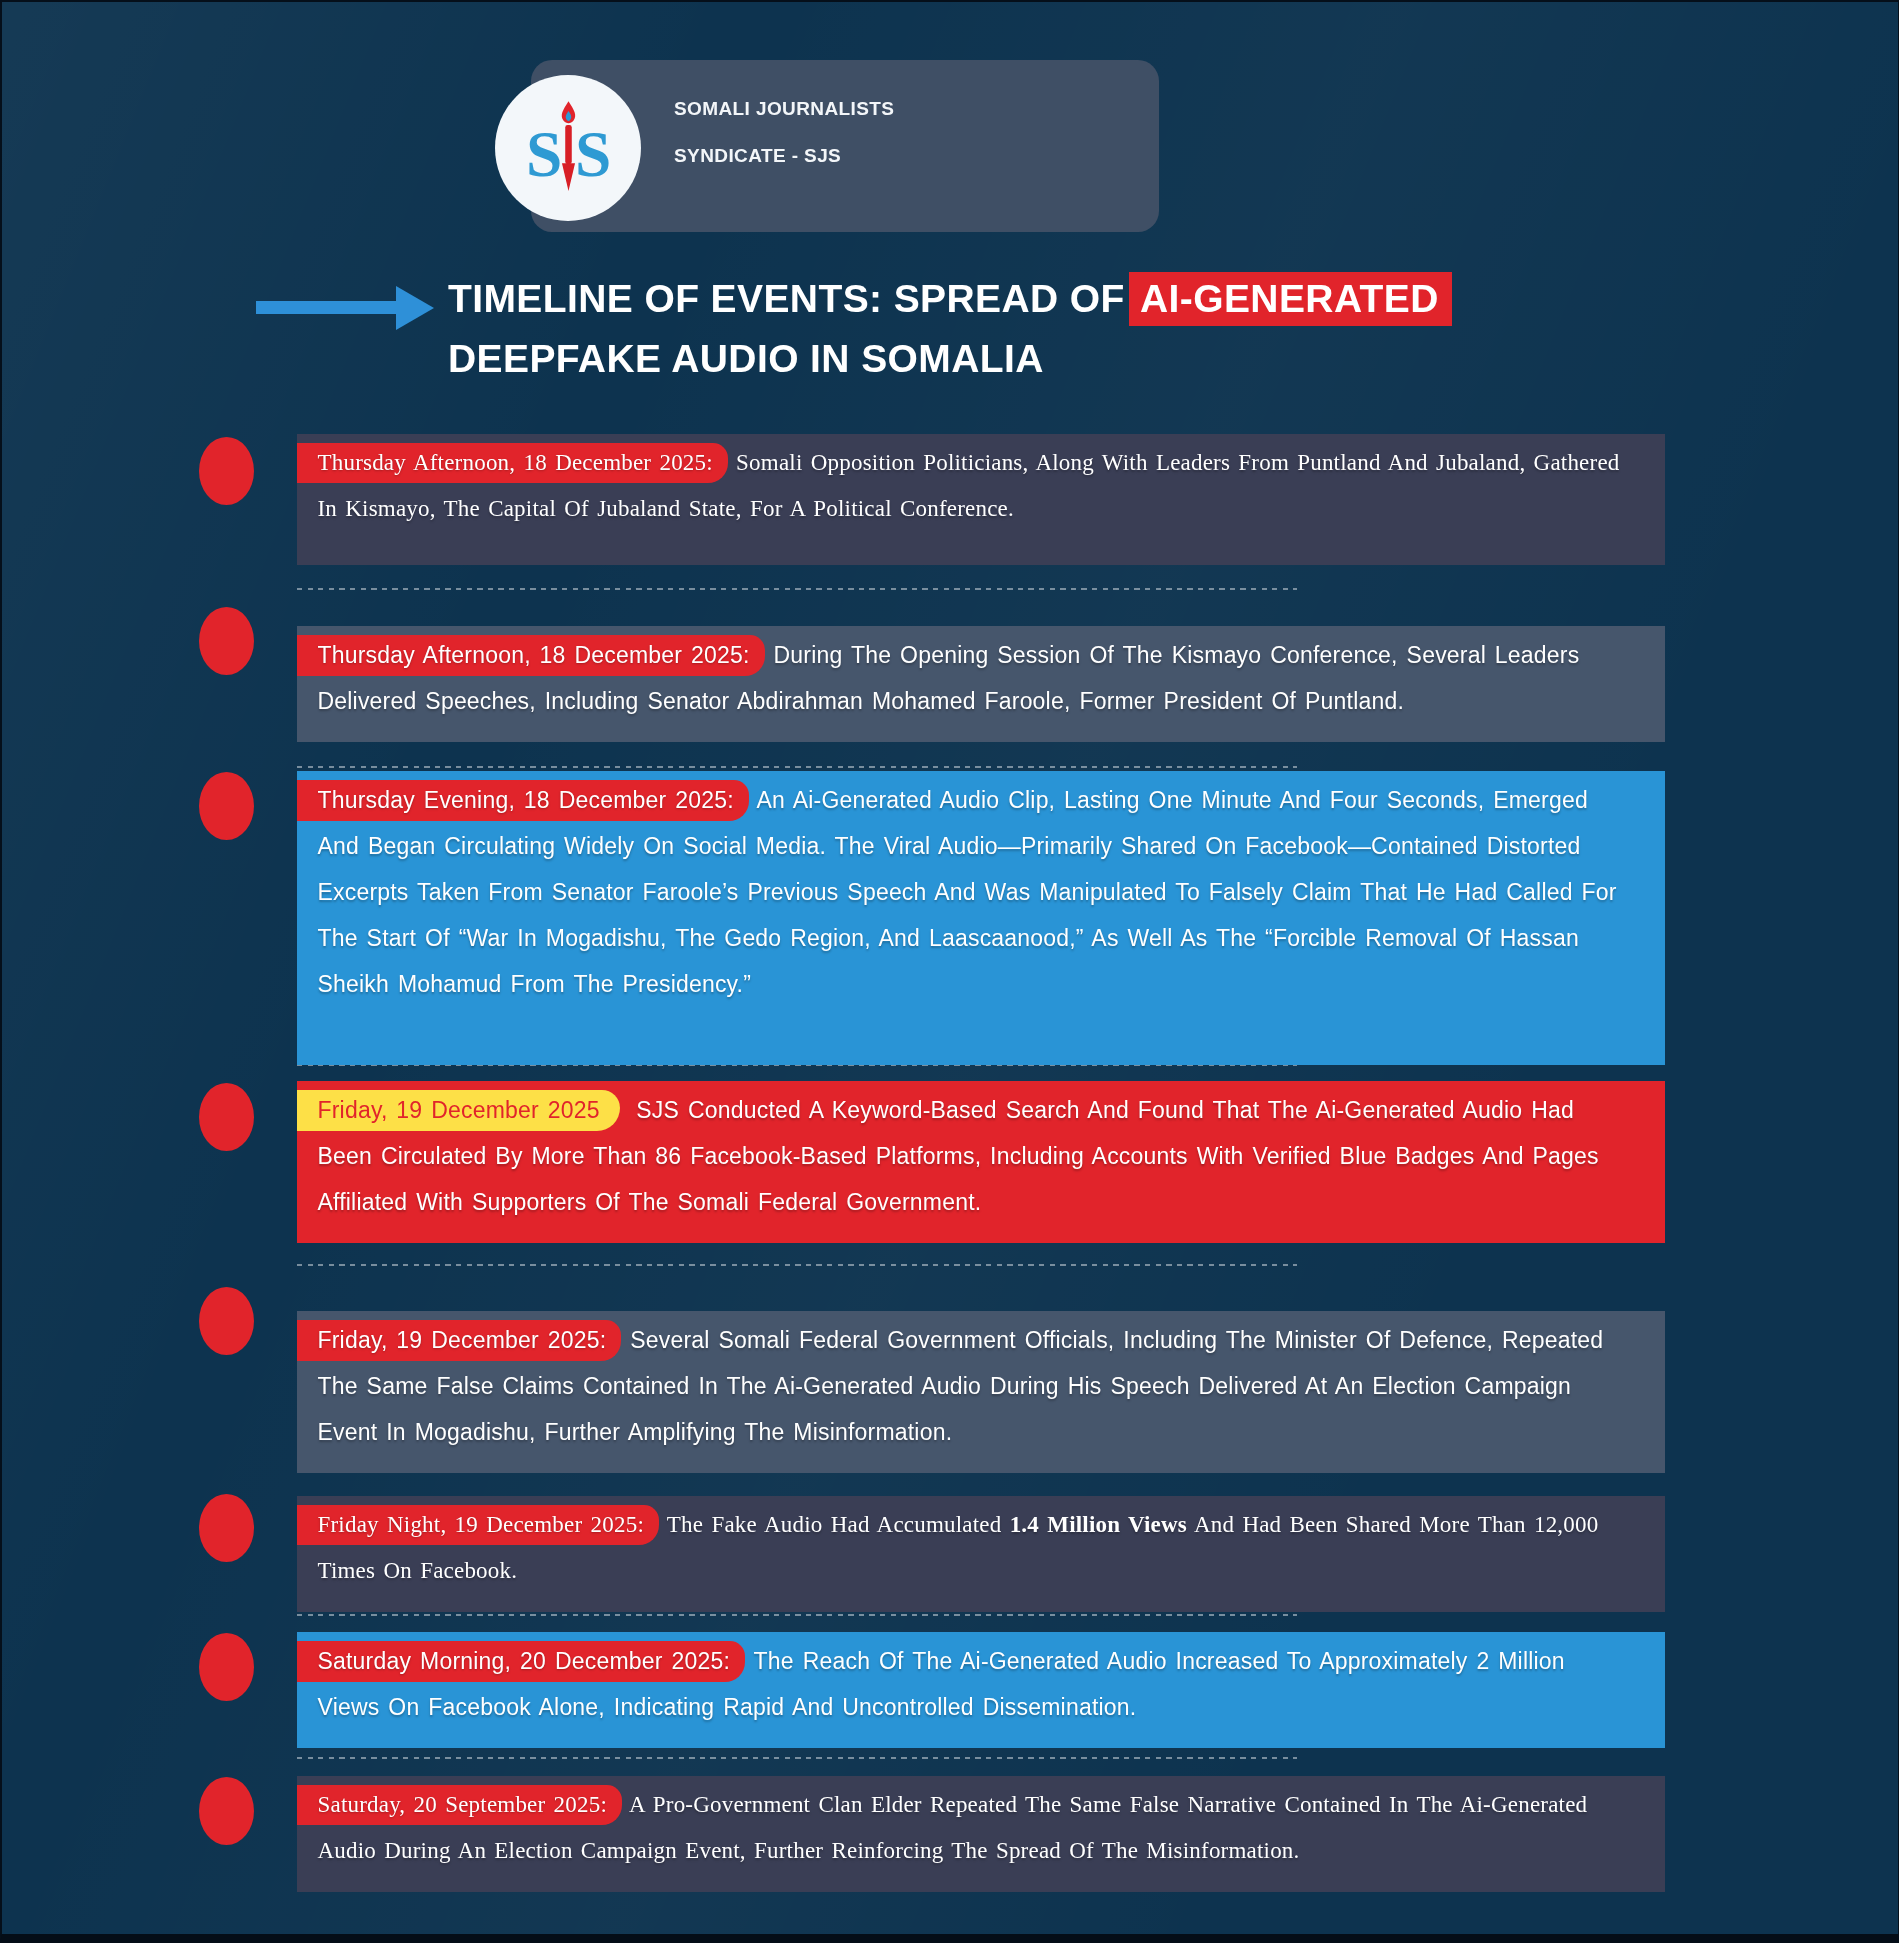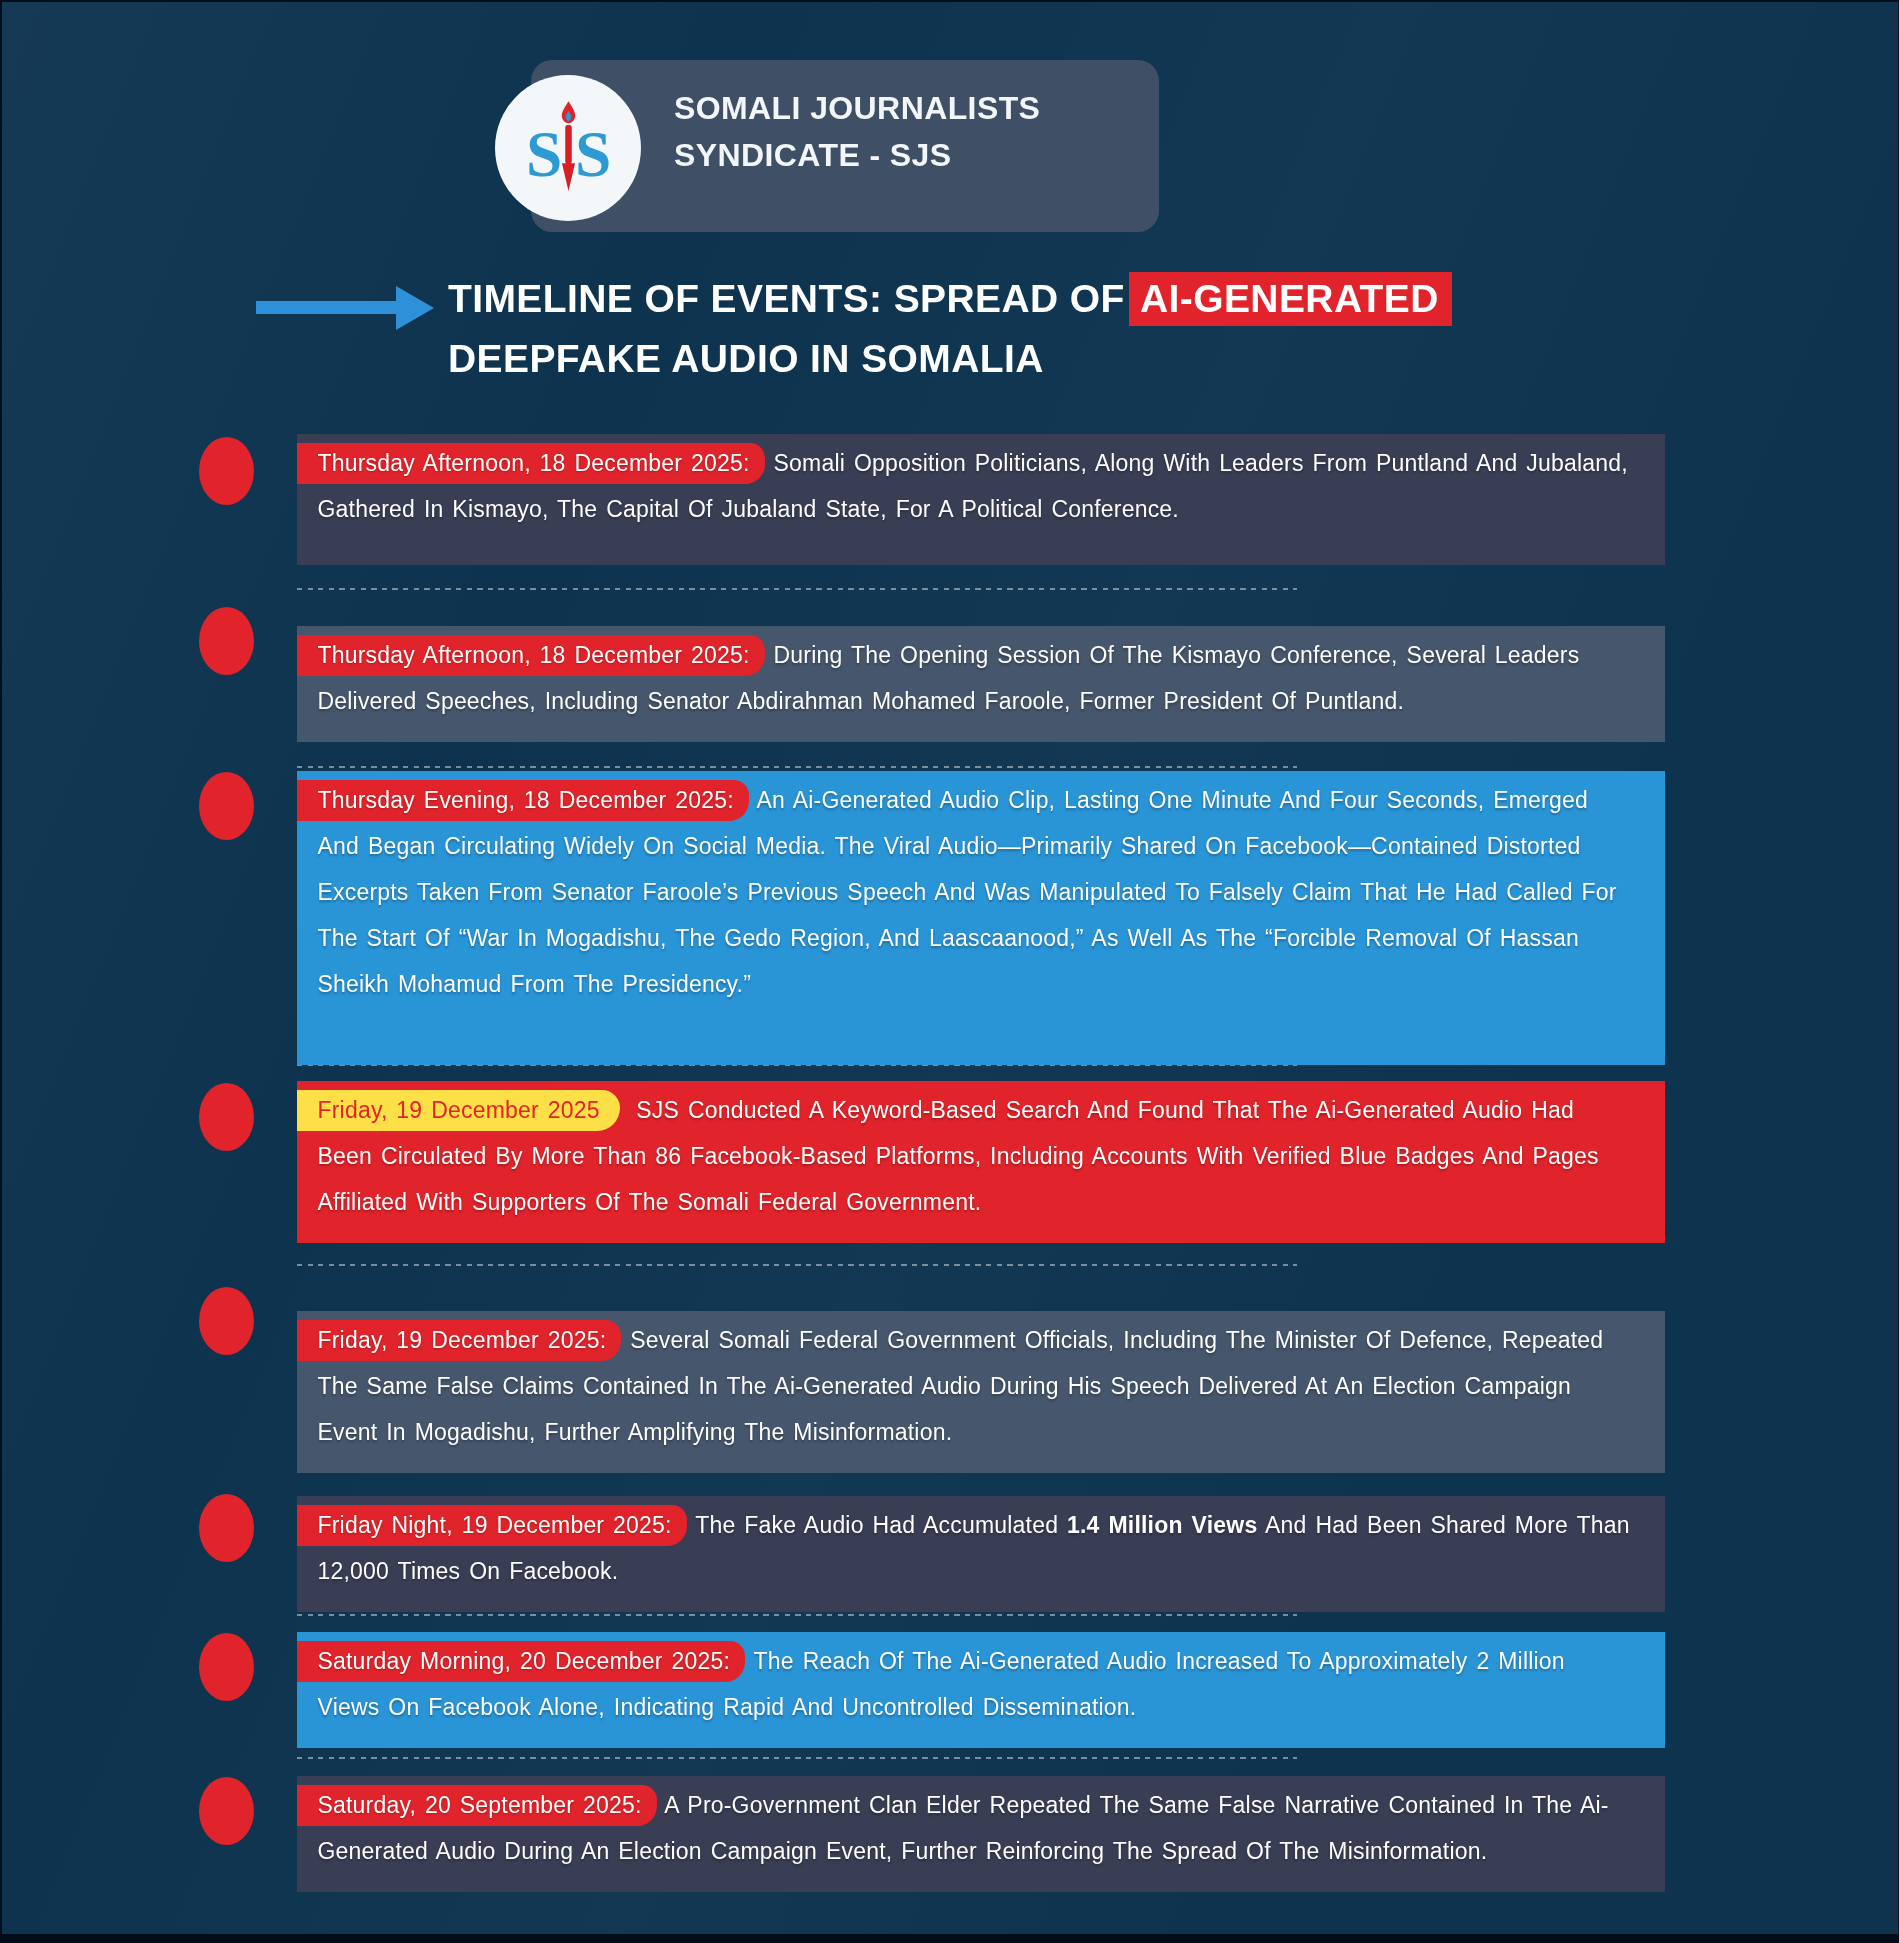--- a/index.html
+++ b/index.html
@@ -19,21 +19,21 @@
     position:absolute;left:529px;top:58px;width:628px;height:172px;
     background:#3f4f65;border-radius:21px;
   }
   .logo-circle{
     position:absolute;left:493px;top:73px;width:146px;height:146px;
     background:#f3f7fa;border-radius:50%;
     display:flex;align-items:center;justify-content:center;
   }
   .badge-text{
     position:absolute;left:672px;top:83px;width:471px;
-    color:#f3f6f9;font-weight:bold;font-size:32px;line-height:47px;letter-spacing:0.4px;
+    color:#f3f6f9;font-weight:bold;font-size:19px;line-height:47px;letter-spacing:0.4px;
   }
   
   .arrow-shaft{position:absolute;left:254px;top:299px;width:141px;height:13px;background:#2e90d8;}
   .arrow-head{
     position:absolute;left:394px;top:284px;width:0;height:0;
     border-left:38px solid #2e90d8;border-top:22px solid transparent;border-bottom:22px solid transparent;
   }
   .title{position:absolute;left:446px;color:#ffffff;font-weight:bold;font-size:39px;letter-spacing:0.4px;margin:0;white-space:nowrap;}
   .title-1{top:275px;}
   .title-2{top:335px;}
@@ -42,21 +42,21 @@
   .card{
     position:absolute;left:295px;width:1368px;
     box-sizing:border-box;
   }
   .card p{
     margin:0;padding:6px 32px 18px 20.5px;
     color:#ffffff;font-size:23px;line-height:46px;
     letter-spacing:0.2px;word-spacing:2.3px;
     text-shadow:0 1.5px 2.3px rgba(0,0,0,0.28);
   }
-  .tone-dark{background:#3a3e55;}
+  .tone-dark{background:#3a3e55;font-family:Liberation Serif, serif;}
   .tone-slate{background:#46566c;margin-top:22px;}
   .tone-blue{background:#2994d6;}
   .tone-red{background:#e1242b;}
   .chip{
     background:#e1242b;color:#ffffff;
     padding:6.8px 15px 7.6px 20.5px;margin-left:-20.5px;
     border-radius:0 15px 20px 0;
   }
   .chip-light{
     background:#fde047;color:#e1242b;

